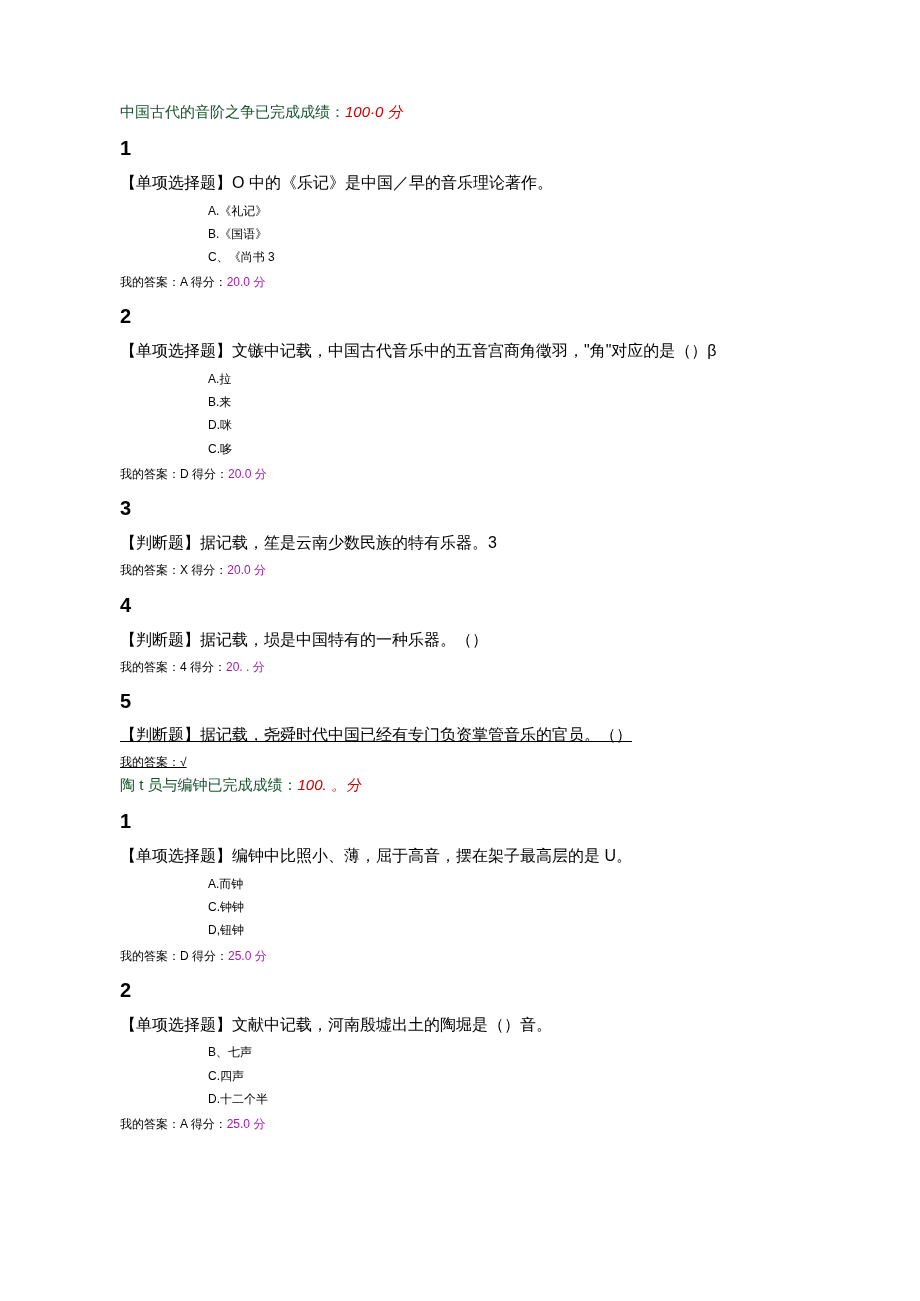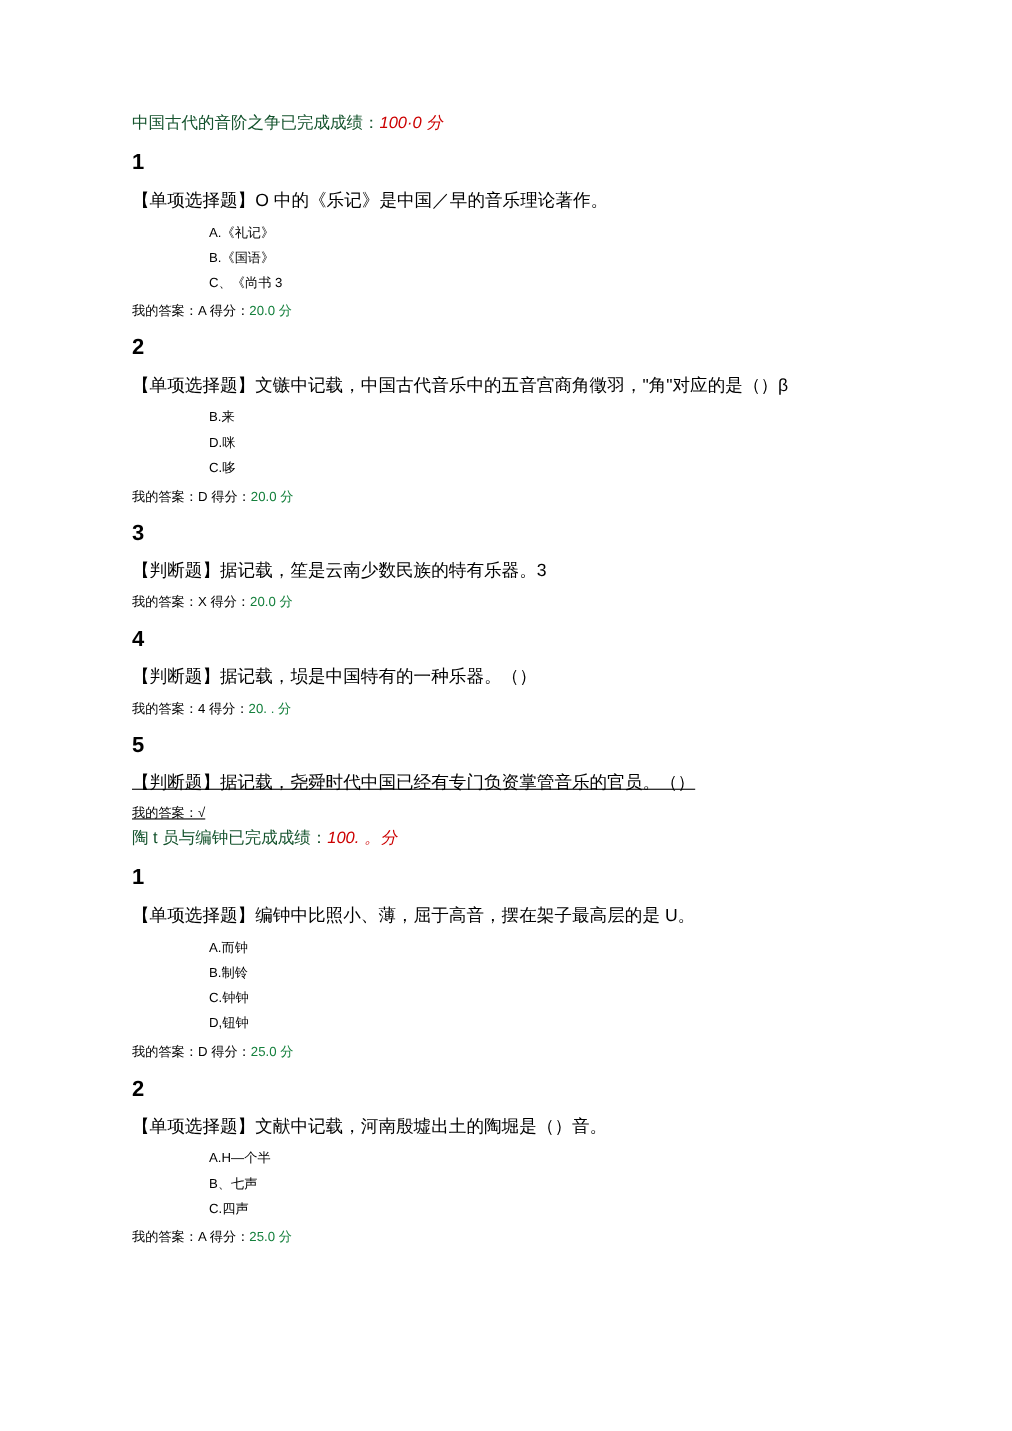--- a/index.html
+++ b/index.html
@@ -21,33 +21,33 @@
   .qnum {
     font-size: 20px;
     font-weight: bold;
     margin: 8px 0 6px 0;
   }
   .stem {
     font-size: 16px;
     margin-bottom: 6px;
   }
   .options {
-    margin-left: 70px;
+    margin-left: 88px;
     margin-bottom: 6px;
   }
   .option {
     font-size: 12px;
     margin-bottom: 4px;
   }
   .my-answer {
     font-size: 12px;
     margin-bottom: 2px;
   }
   .my-answer .black { color: #000; text-align: right; }
-  .my-answer .red { color: #15803d; margin-top: 17px; }
+  .my-answer .red { color: #a21caf; margin-top: 17px; }
   .tight { line-height: 1.5; text-decoration: underline; }
 </style>
 </head>
 <body>
 
 <div class="section-title">
   <span class="black">中国古代的音阶之争已完成成绩：</span><span class="red">100·0 分</span>
 </div>
 
 <div class="qnum">1</div>
@@ -57,20 +57,21 @@
   <div class="option">B.《国语》</div>
   <div class="option">C、《尚书 3</div>
 </div>
 <div class="my-answer">
   <span class="black">我的答案：A 得分：</span><span class="red">20.0 分</span>
 </div>
 
 <div class="qnum">2</div>
 <div class="stem">【单项选择题】文镞中记载，中国古代音乐中的五音宫商角徵羽，"角"对应的是（）β</div>
 <div class="options">
+  <div class="option">A.拉</div>
   <div class="option">B.来</div>
   <div class="option">D.咪</div>
   <div class="option">C.哆</div>
 </div>
 <div class="my-answer">
   <span class="black">我的答案：D 得分：</span><span class="red">20.0 分</span>
 </div>
 
 <div class="qnum">3</div>
 <div class="stem">【判断题】据记载，笙是云南少数民族的特有乐器。3</div>
@@ -91,30 +92,29 @@
 </div>
 
 <div class="section-title">
   <span class="black">陶 t 员与编钟已完成成绩：</span><span class="red">100. 。分</span>
 </div>
 
 <div class="qnum">1</div>
 <div class="stem">【单项选择题】编钟中比照小、薄，屈于高音，摆在架子最高层的是 U。</div>
 <div class="options">
   <div class="option">A.而钟</div>
-  <div class="option">B.制铃</div>
   <div class="option">C.钟钟</div>
   <div class="option">D,钮钟</div>
 </div>
 <div class="my-answer">
   <span class="black">我的答案：D 得分：</span><span class="red">25.0 分</span>
 </div>
 
 <div class="qnum">2</div>
 <div class="stem">【单项选择题】文献中记载，河南殷墟出土的陶堀是（）音。</div>
 <div class="options">
-  <div class="option">A.H—个半</div>
   <div class="option">B、七声</div>
   <div class="option">C.四声</div>
+  <div class="option">D.十二个半</div>
 </div>
 <div class="my-answer">
   <span class="black">我的答案：A 得分：</span><span class="red">25.0 分</span>
 </div>
 
 </body></html>

